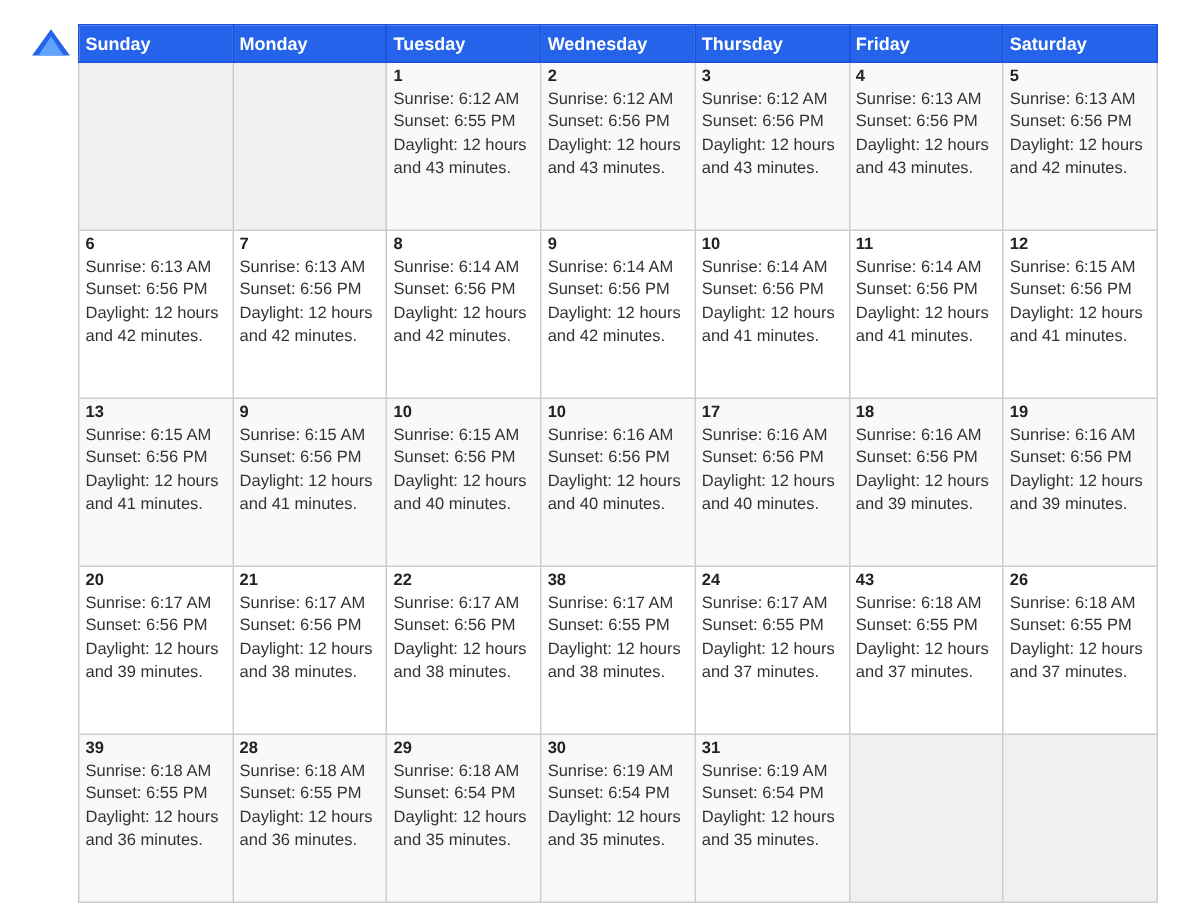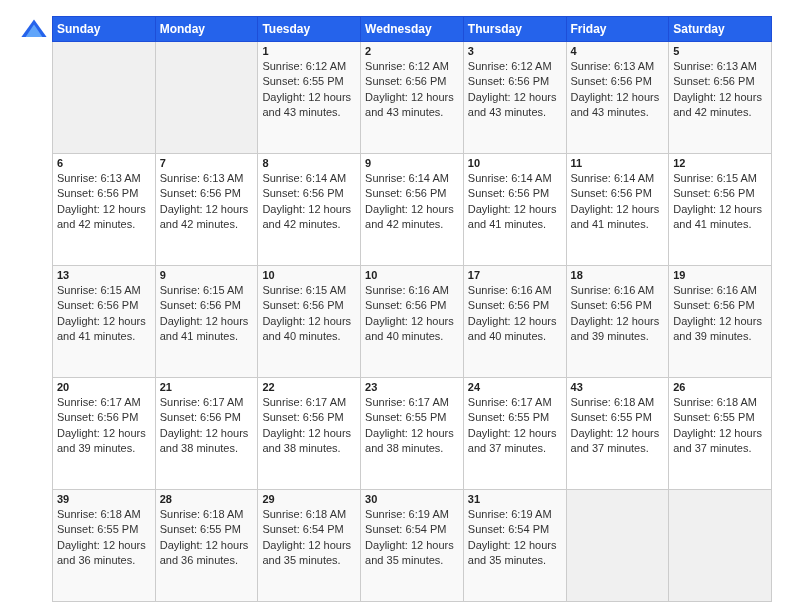--- a/index.html
+++ b/index.html
@@ -268,21 +268,21 @@
 Sunset: 6:56 PM
 Daylight: 12 hours and 38 minutes.</div>
           </td>
           <td>
             <span class="day-number">22</span>
             <div class="day-info" style="white-space: pre-line;">Sunrise: 6:17 AM
 Sunset: 6:56 PM
 Daylight: 12 hours and 38 minutes.</div>
           </td>
           <td>
-            <span class="day-number">23</span>
+            <span class="day-number">38</span>
             <div class="day-info" style="white-space: pre-line;">Sunrise: 6:17 AM
 Sunset: 6:55 PM
 Daylight: 12 hours and 38 minutes.</div>
           </td>
           <td>
             <span class="day-number">24</span>
             <div class="day-info" style="white-space: pre-line;">Sunrise: 6:17 AM
 Sunset: 6:55 PM
 Daylight: 12 hours and 37 minutes.</div>
           </td>

